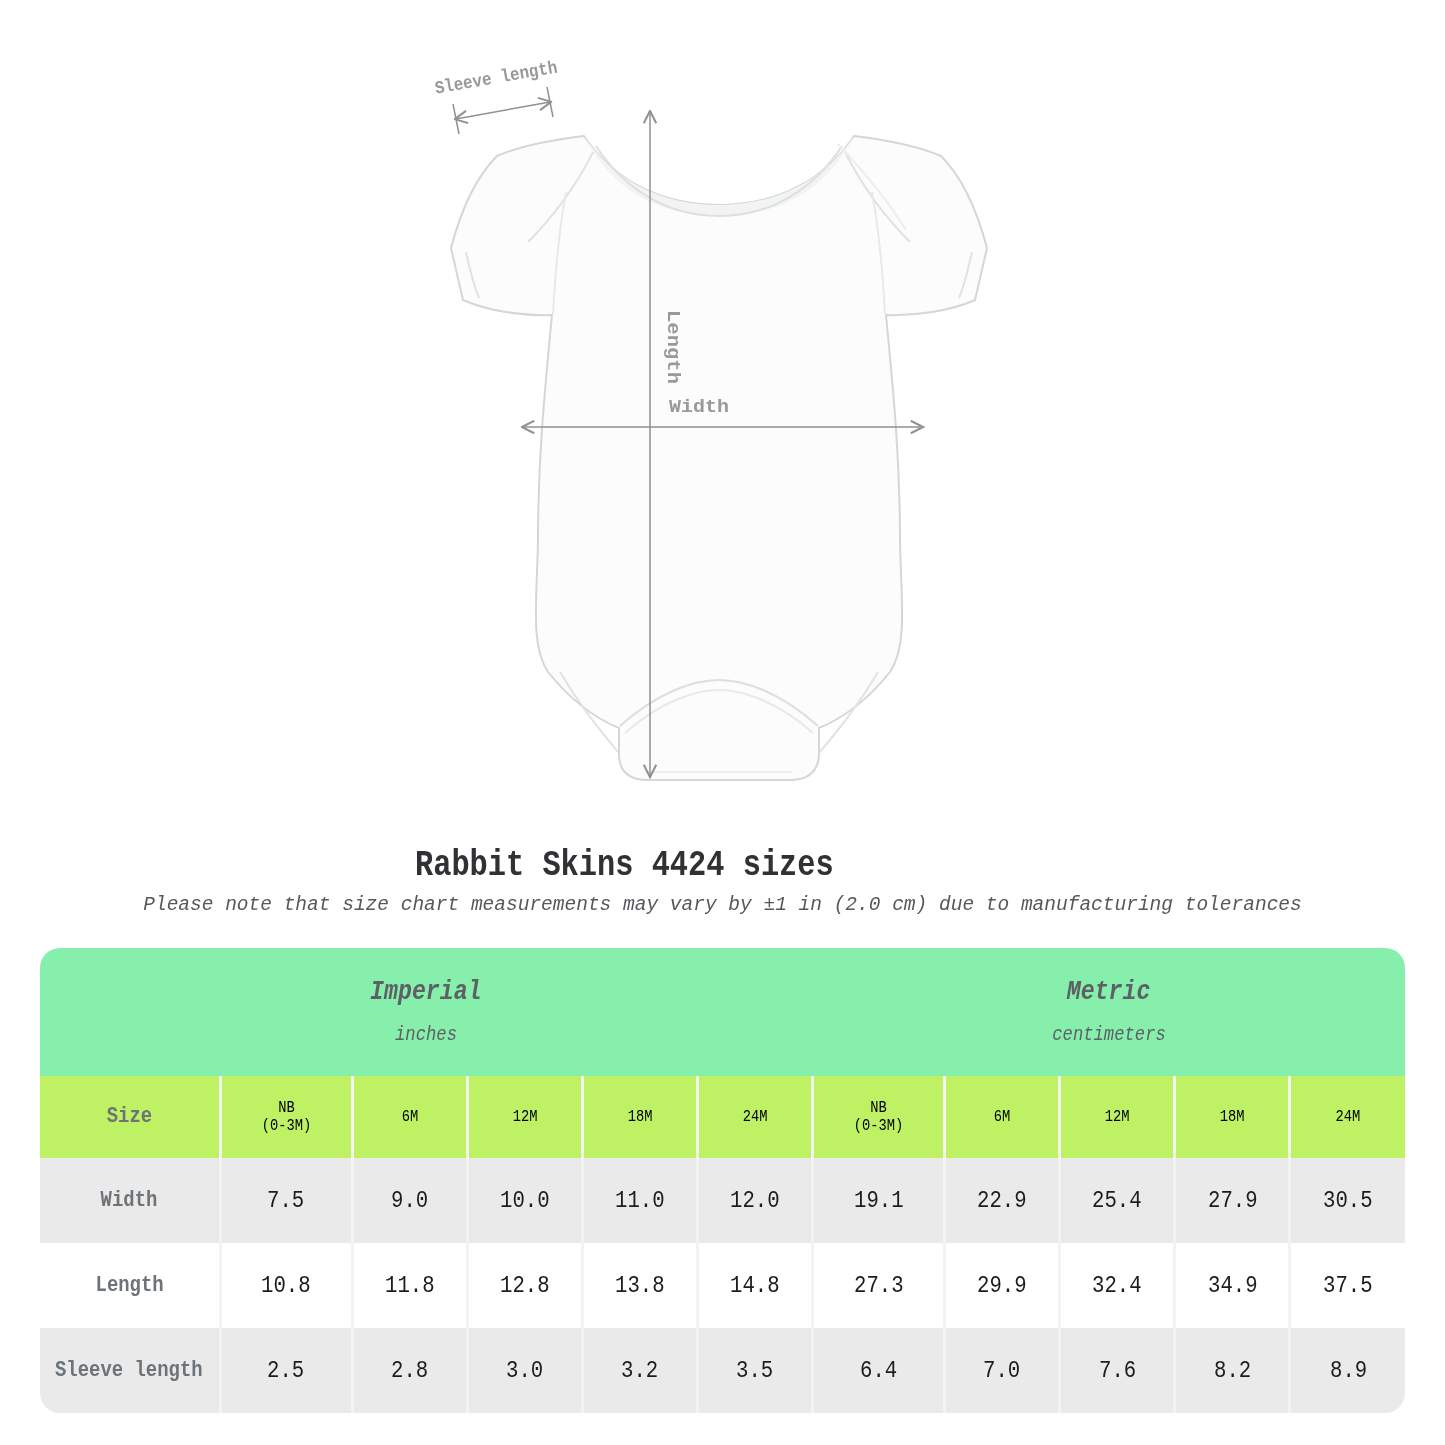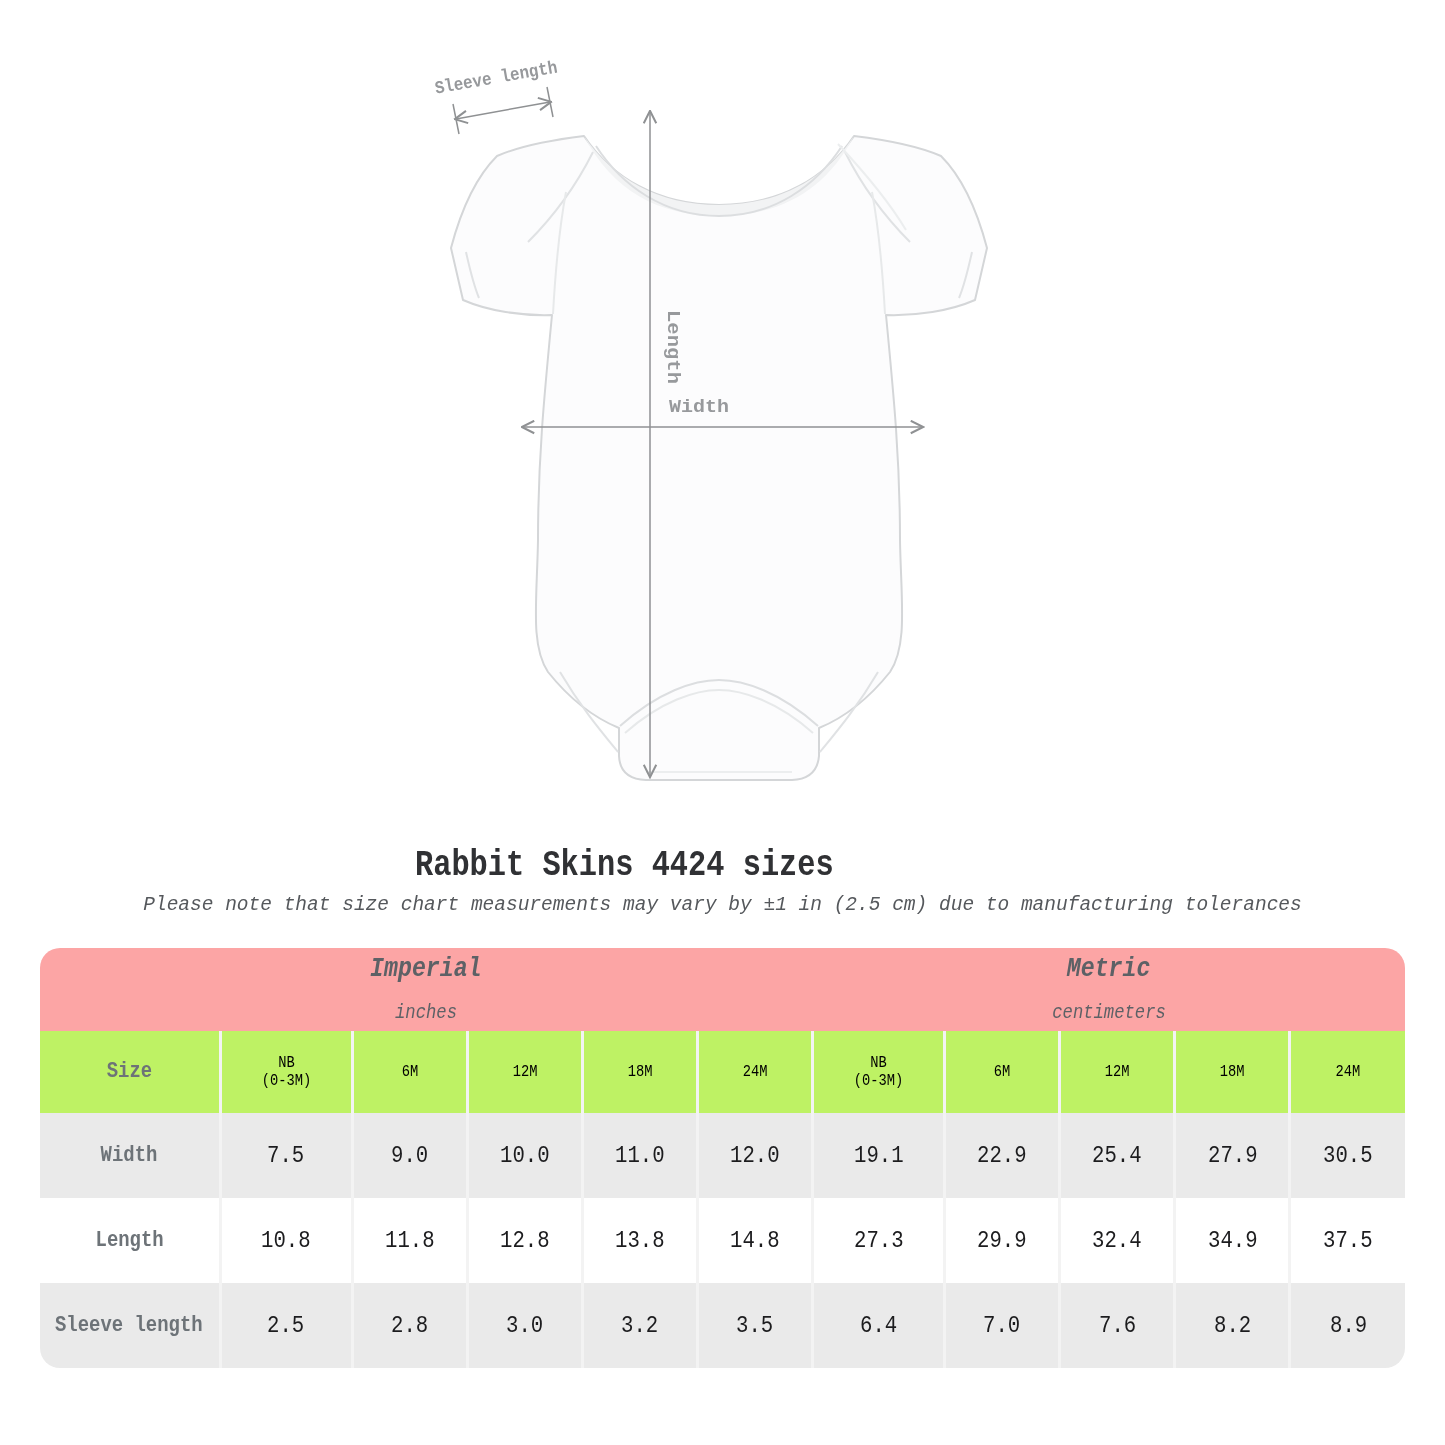--- a/index.html
+++ b/index.html
@@ -28,21 +28,21 @@
   .tableWrap {
     position:absolute; left:40px; top:948px; width:1365px;
     border-radius:20px; overflow:hidden;
   }
   table.size-table { width:100%; border-collapse:collapse; table-layout:fixed; }
   col.c-label { width:180px; }
   col.c-nb { width:132px; }
 
   td,th { padding:0; margin:0; text-align:center; vertical-align:middle; font-weight:normal; }
 
-  .band { background:#fca5a5; height:83px; }
+  .band { background:#86efac; height:128px; }
   .band-title { font-weight:bold; font-style:italic; font-size:27px; color:#5d6166; line-height:1.1; }
   .band-unit  { font-style:italic; font-size:20px; color:#5d6166; margin-top:16px;text-align:center; }
 
   .head-row > * { background:#bef264; height:82px; }
   .data-row > * { height:85px; background:#ffffff; }
   .data-row.alt > * { background:#eaeaea; }
 
   .head-row > *:not(:first-child),
   .data-row > *:not(:first-child) { border-left:3px solid #f3f3f3; }
 
@@ -126,21 +126,21 @@
     <g stroke="#8f9193" stroke-width="1.5" fill="none">
       <line x1="523" y1="427" x2="922" y2="427" marker-start="url(#arr)" marker-end="url(#arr)"></line>
     </g>
     <text x="699" y="412" text-anchor="middle" font-size="18" font-weight="bold" fill="#97999c" textLength="60" lengthAdjust="spacingAndGlyphs">Width</text>
   </svg>
 
   <div class="chart-title">
     <span class="cond">Rabbit Skins 4424 sizes</span>
   </div>
   <div class="chart-note">
-    <span>Please note that size chart measurements may vary by ±1 in (2.5 cm) due to manufacturing tolerances</span>
+    <span>Please note that size chart measurements may vary by ±1 in (2.0 cm) due to manufacturing tolerances</span>
   </div>
 
   <div class="tableWrap">
     <table class="size-table">
       <colgroup>
         <col class="c-label">
           <col class="c-nb">
           <col>
           <col>
           <col>

